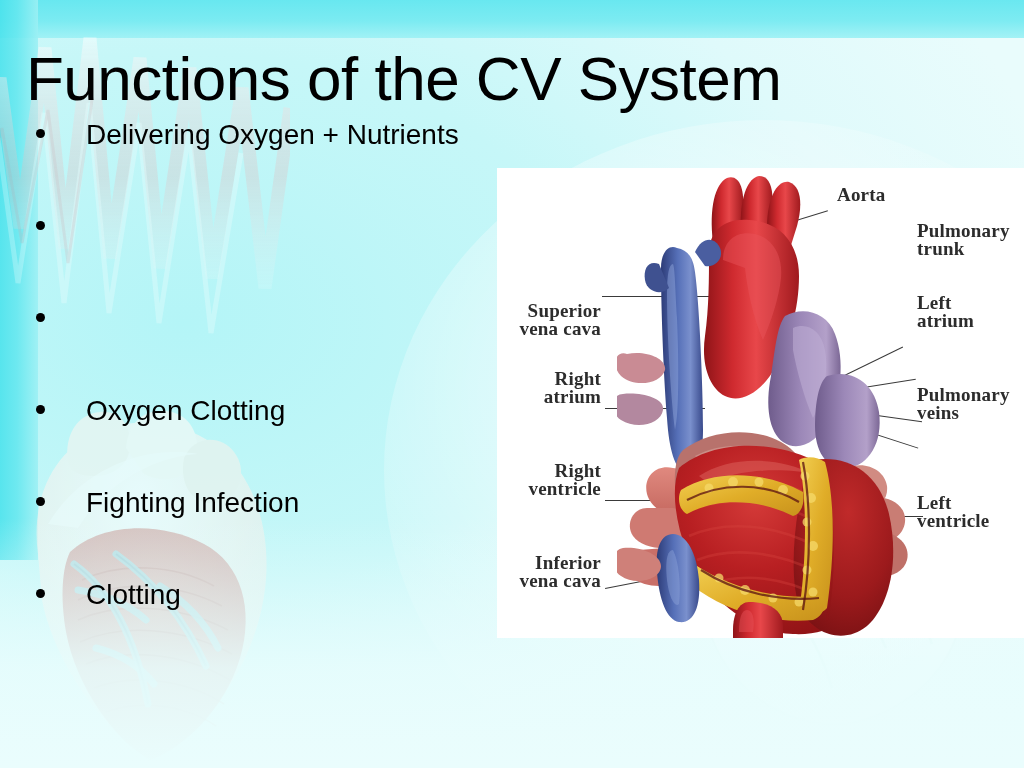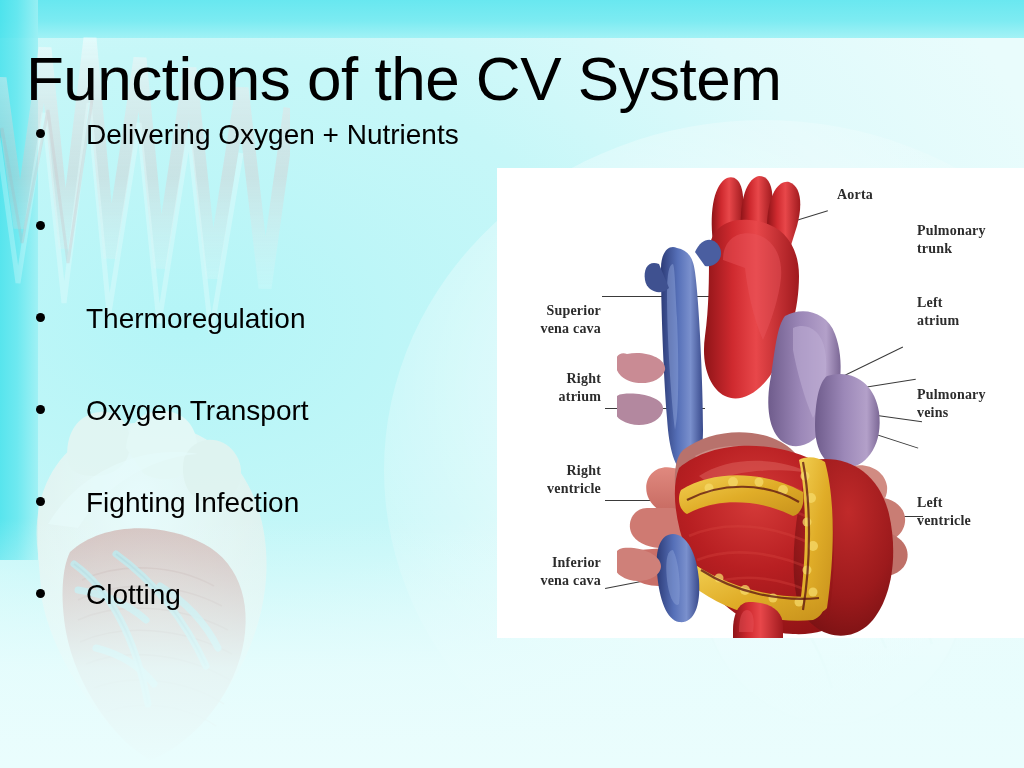--- a/index.html
+++ b/index.html
@@ -113,21 +113,21 @@
   .diagram {
     position: absolute;
     left: 497px; top: 168px;
     width: 527px; height: 470px;
     background: #ffffff;
     overflow: hidden;
   }
   .dlabel {
     position: absolute;
     font-family: "Liberation Serif", serif;
-    font-size: 14px;
+    font-size: 19px;
     line-height: 18px;
     color: #2c2c2c;
     font-weight: 600;
     letter-spacing: .2px;
   }
   .dlabel.right { text-align: left; }
   .dlabel.left  { text-align: right; }
   .leader {
     position: absolute;
     background: #3a3a3a;
@@ -234,25 +234,24 @@
   <ul class="bullets">
     <li>
       <span class="dot"></span>
       <span>Delivering Oxygen + Nutrients</span>
     </li>
     <li>
       <span class="dot"></span>
     </li>
     <li>
       <span class="dot"></span>
-      <span>Thermoregulation</span>
-    </li>
-    <li>
-      <span class="dot"></span>
-      <span>Oxygen Transport</span>
+    </li>
+    <li>
+      <span class="dot"></span>
+      <span>Oxygen Clotting</span>
     </li>
     <li>
       <span class="dot"></span>
       <span>Fighting Infection</span>
     </li>
     <li>
       <span class="dot"></span>
       <span>Clotting</span>
     </li>
   </ul>

